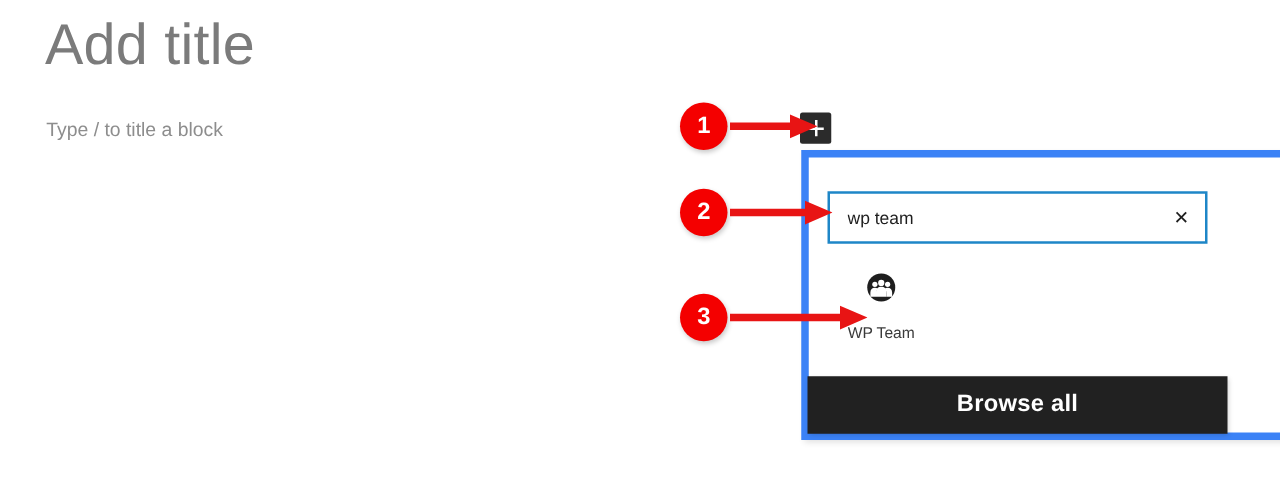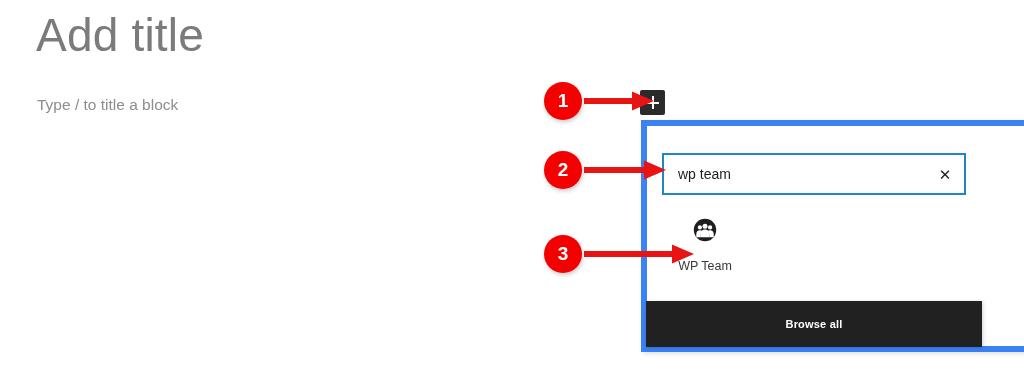--- a/index.html
+++ b/index.html
@@ -180,21 +180,21 @@
     left: -1px;
     bottom: -1px;
     width: 336px;
     height: 46px;
     background: #212121;
     color: #ffffff;
     border: none;
     padding: 0;
     margin: 0;
     font-family: "Liberation Sans", sans-serif;
-    font-size: 11px;
+    font-size: 19px;
     font-weight: 700;
     letter-spacing: 0.2px;
     cursor: pointer;
     box-shadow: 1px 1px 4px rgba(0,0,0,0.18);
   }
 
   
   .annotation {
     position: absolute;
     pointer-events: none;

